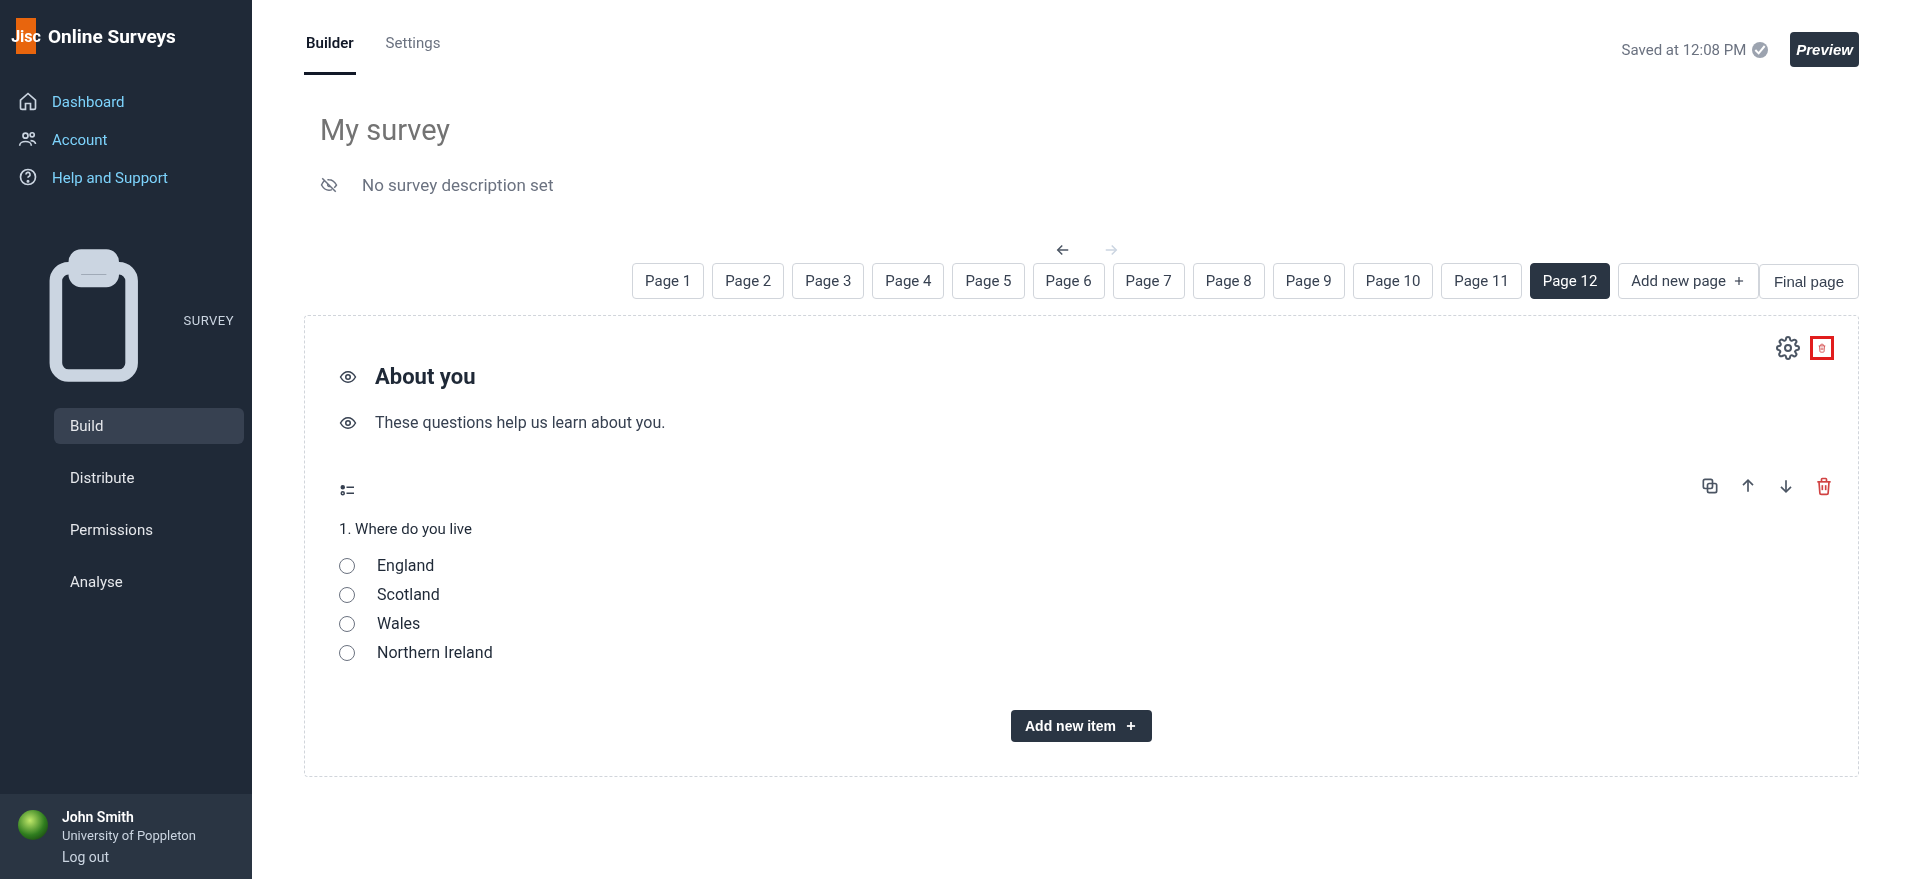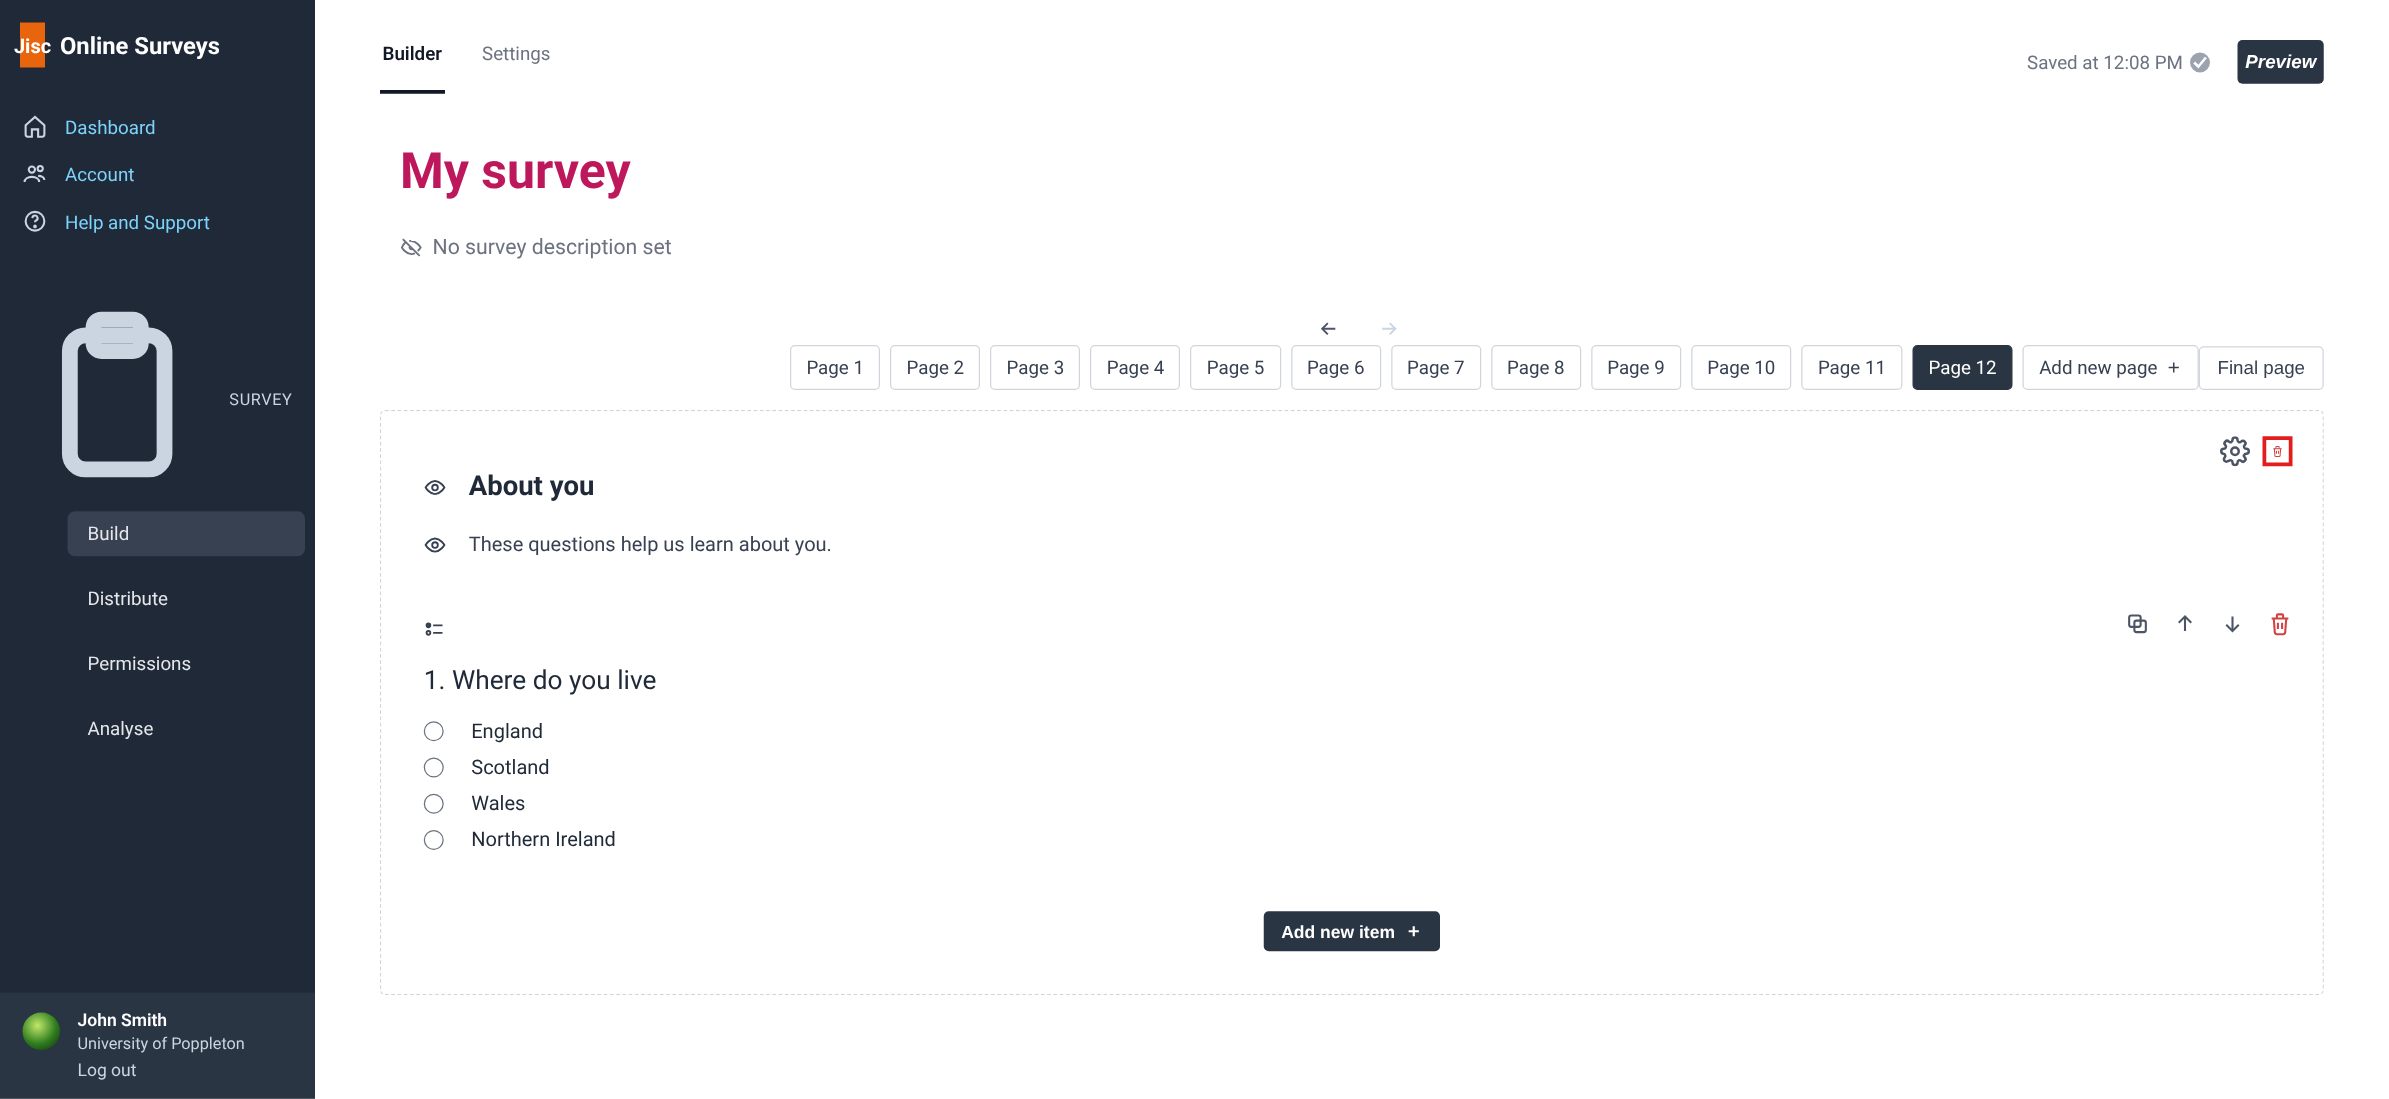--- a/index.html
+++ b/index.html
@@ -139,29 +139,29 @@
     font-size: 15px;
     border: none;
     border-radius: 4px;
     padding: 9px 6px;
     cursor: pointer;
     font-style: italic;
   }
 
   .page-content-wrap { padding-left: 16px; }
   .survey-title {
-    font-size: 40px;
-    font-weight: 700;
-    color: #be185d;
+    font-size: 29px;
+    font-weight: 400;
+    color: #737373;
     margin-top: 38px;
   }
   .survey-desc-row {
     display: flex;
     align-items: center;
-    gap: 8px;
+    gap: 24px;
     margin-top: 28px;
     color: #6b7280;
     font-size: 17px;
   }
 
   
   .page-nav-arrows {
     display: flex;
     gap: 30px;
     margin-top: 46px;
@@ -251,21 +251,21 @@
   .q-actions {
     position: absolute;
     top: -6px;
     right: -10px;
     display: flex;
     gap: 18px;
     align-items: center;
     color: #6b7280;
   }
   .q-actions .icon-btn { width: 20px; height: 20px; }
-  .question-text { font-size: 21px; margin-top: 20px; }
+  .question-text { font-size: 15px; margin-top: 20px; }
   .options { margin-top: 18px; display: flex; flex-direction: column; gap: 10px;}
   .opt { display: flex; align-items: center; gap: 22px; font-size: 16px;}
   .radio-circle {
     width: 16px; height: 16px; border: 1.5px solid #6b7280; border-radius: 50%;
   }
 
   .add-item-btn {
     margin: 48px auto 0 auto;
     display: flex;
     align-items: center;

